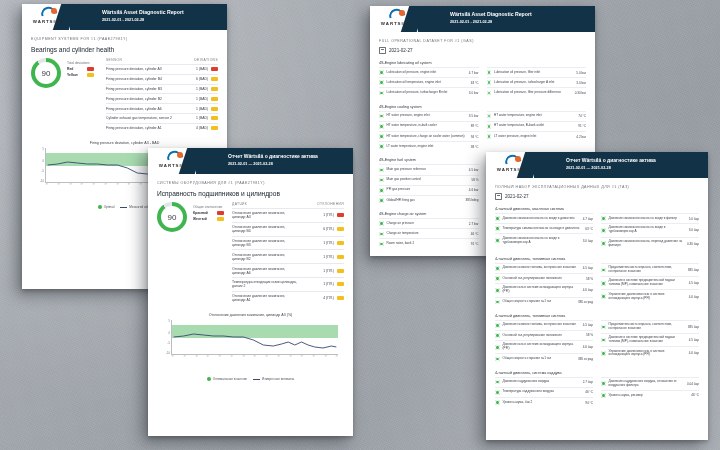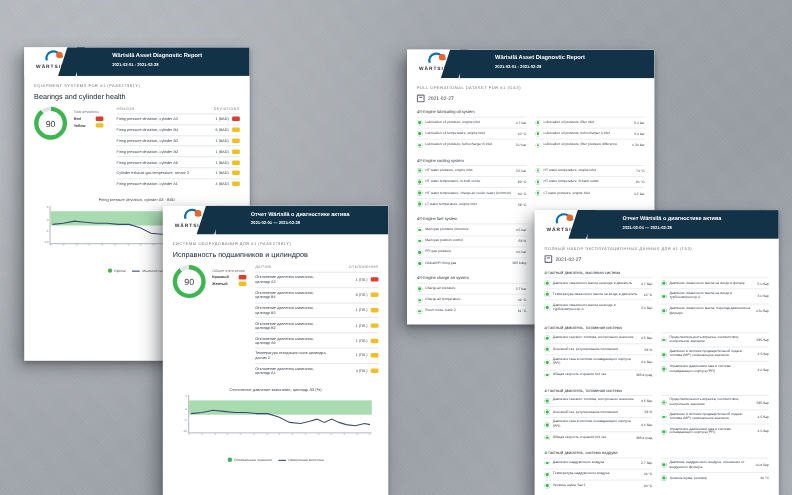--- a/index.html
+++ b/index.html
@@ -19,21 +19,20 @@
     content:"";position:absolute;inset:0;opacity:.35;
     background-image:
       repeating-linear-gradient(27deg, rgba(255,255,255,.07) 0 1px, rgba(0,0,0,.05) 1px 2px),
       repeating-linear-gradient(-63deg, rgba(255,255,255,.05) 0 1px, rgba(0,0,0,.04) 1px 2px);
   }
 
   .page{
     position:absolute;background:#fff;
     box-shadow:-6px 6px 14px rgba(40,45,52,.45), 0 2px 4px rgba(0,0,0,.25);
     overflow:hidden;
-    margin-top:39px;
   }
   
   .phead{position:relative;height:26px;background:#fff;}
   .phead .band{
     position:absolute;left:48px;right:0;top:0;bottom:0;background:#123248;
   }
   .phead .band:before{
     content:"";position:absolute;left:-13px;top:0;bottom:0;width:16px;
     background:#123248;transform:skewX(-18deg);
   }

